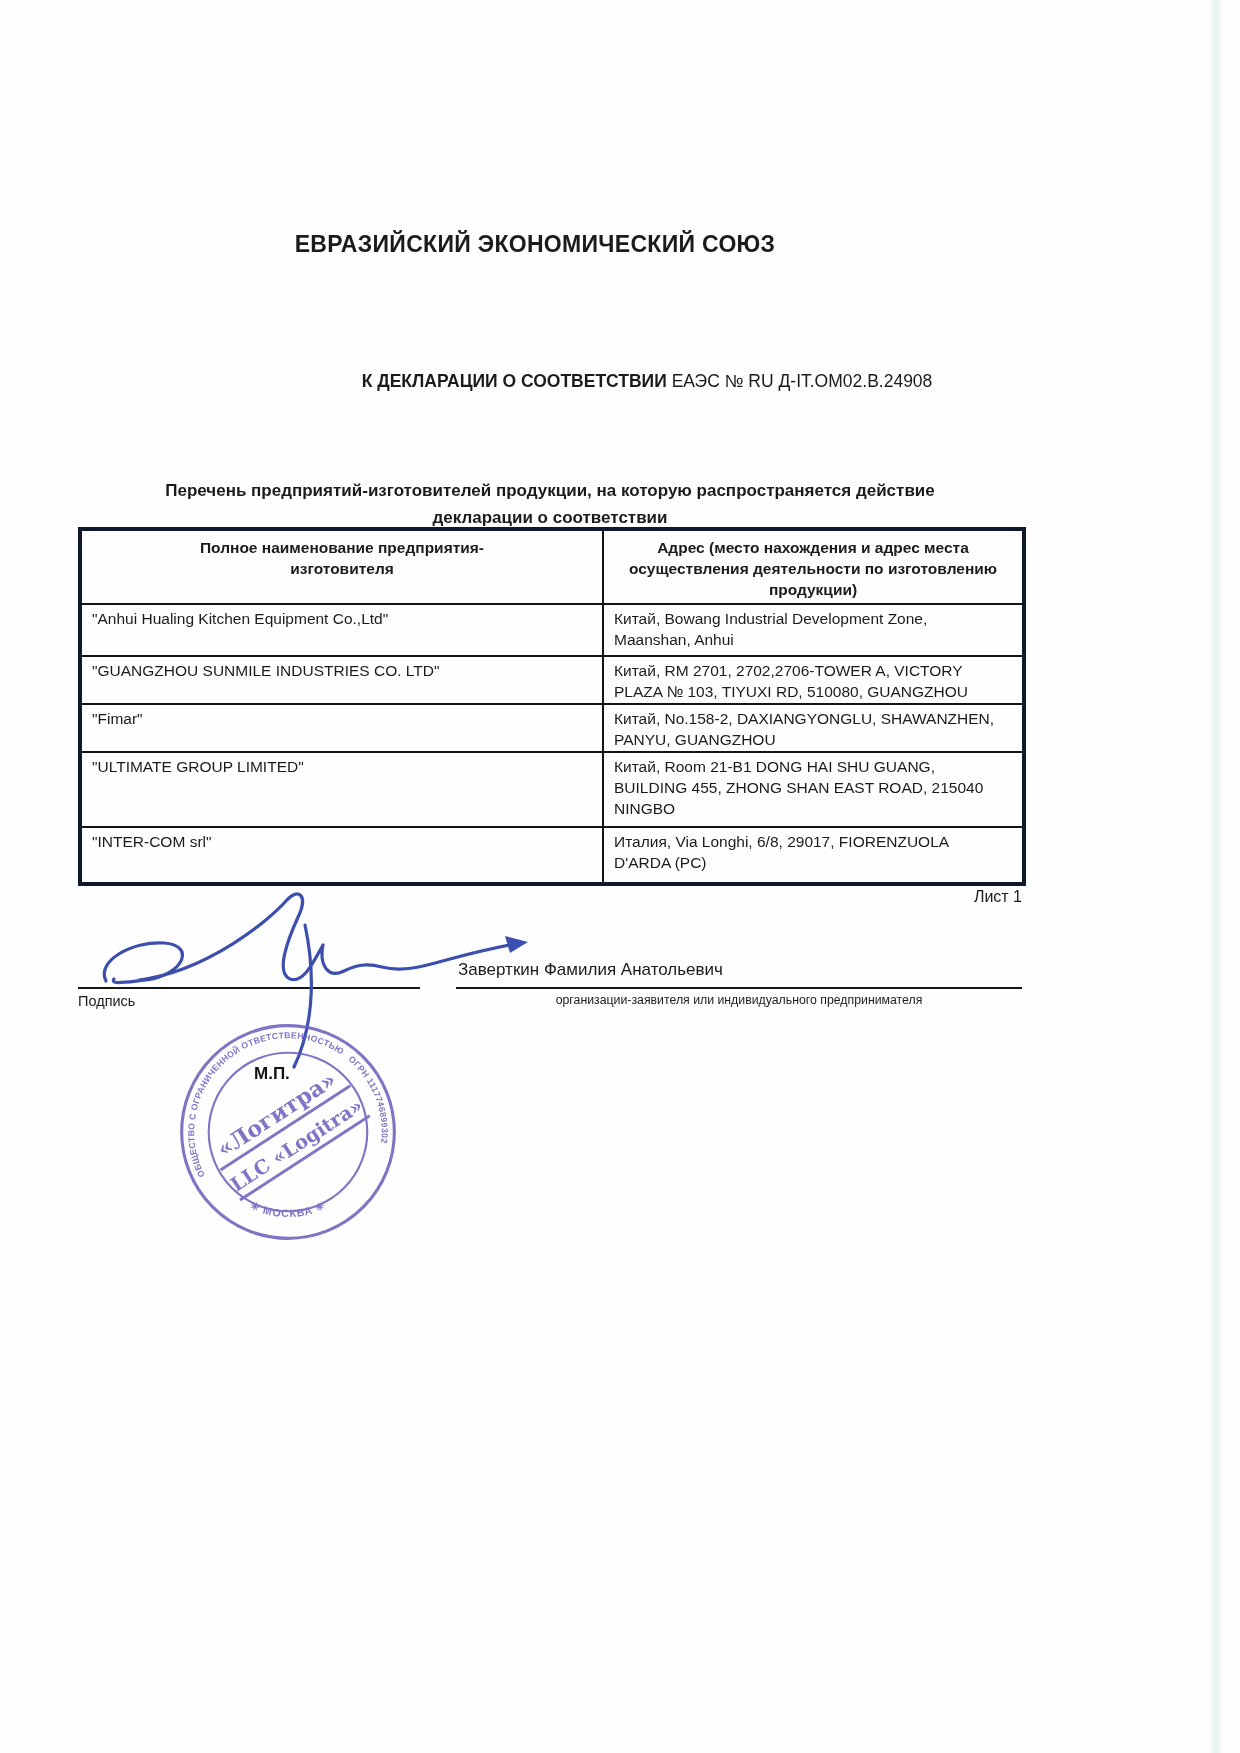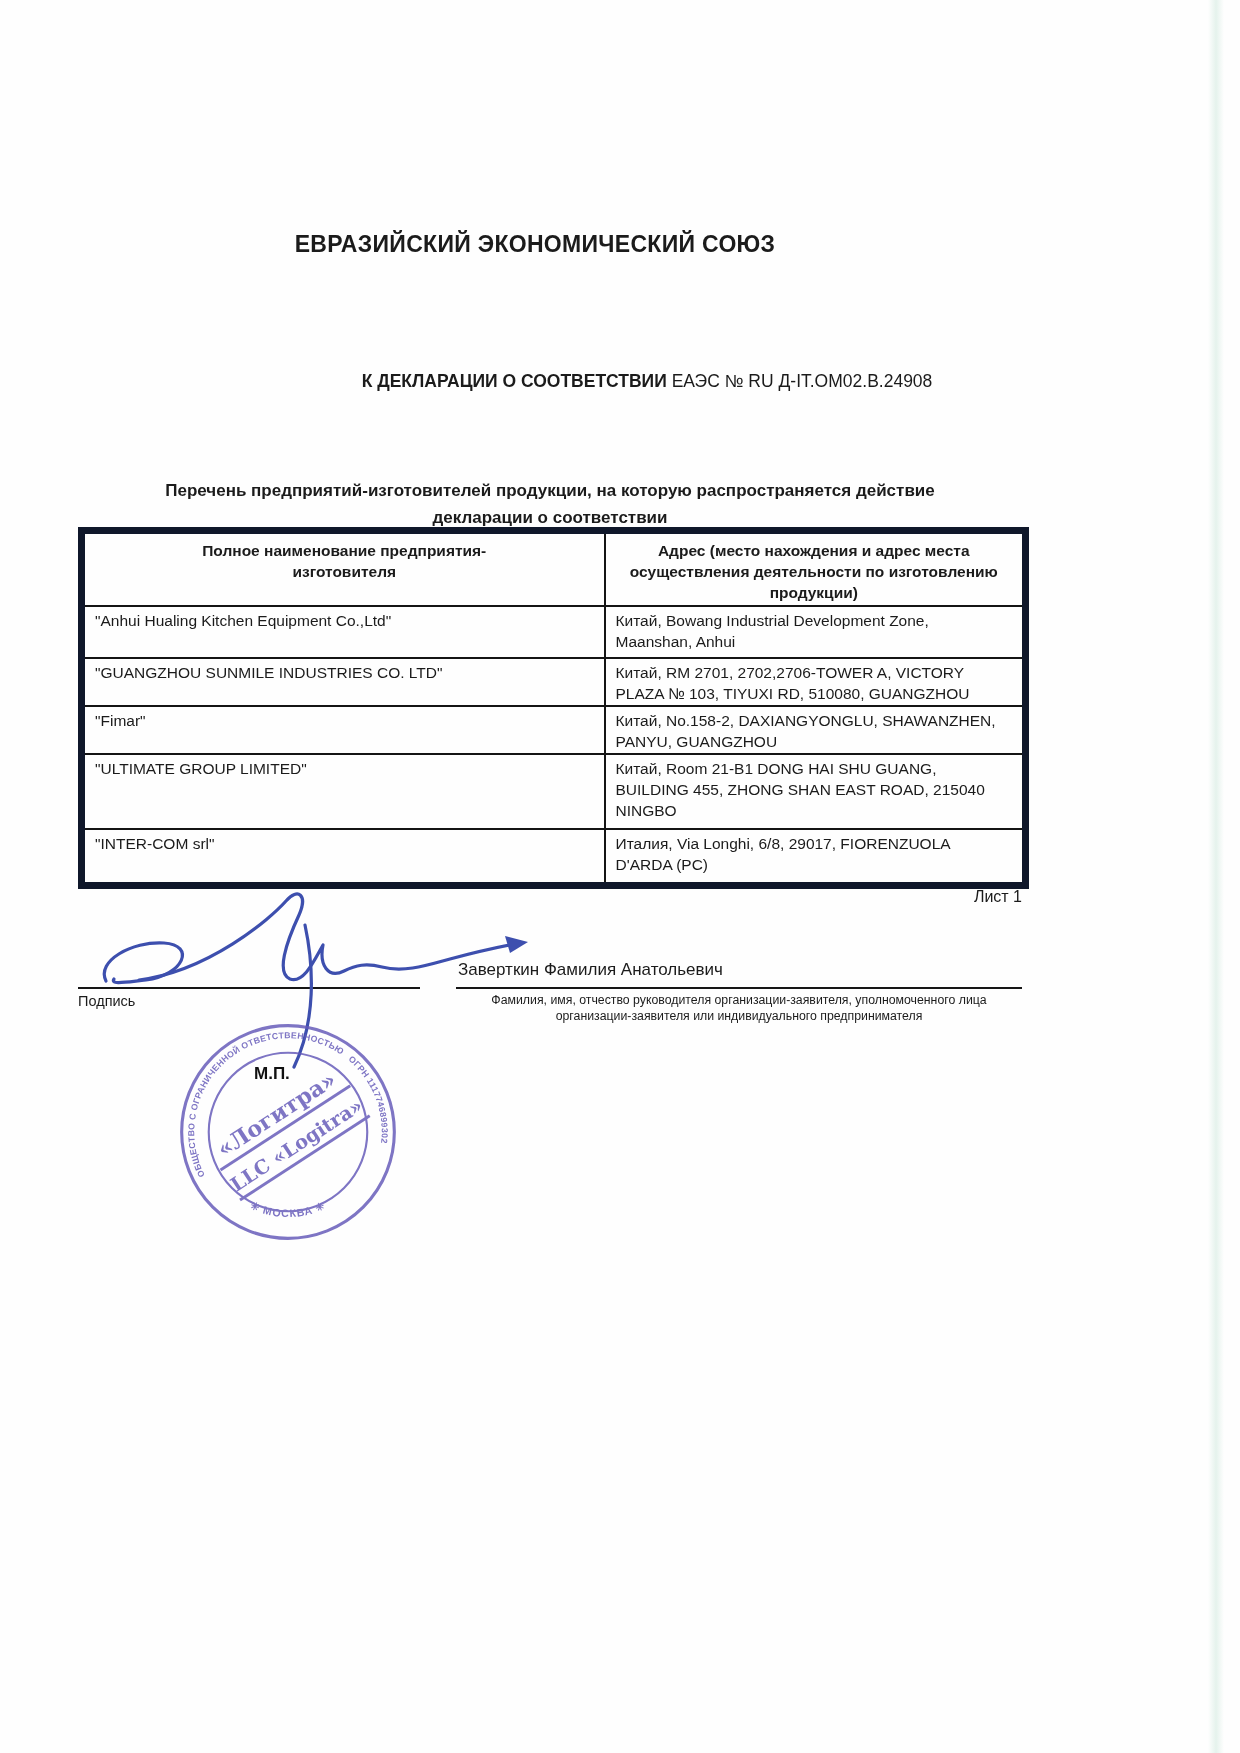--- a/index.html
+++ b/index.html
@@ -41,21 +41,21 @@
   }
 
   table.mfr {
     position:absolute; top:527px; left:0; width:944px;
     border-collapse:collapse; table-layout:fixed;
   }
   table.mfr th, table.mfr td {
     border:2px solid #141414; vertical-align:top;
     font-size:15.5px; line-height:21px;
   }
-  table.mfr { border:7px solid #0f172a; }
+  table.mfr { border:4px solid #0f172a; }
   table.mfr th {
     font-weight:bold; text-align:center; padding:6px 4px 0 4px; white-space:pre-line;
   }
   table.mfr td { padding:3px 8px 0 10px; }
   td.addr { white-space:pre-line; padding-left:12px; }
 
   .sheet-note {
     position:absolute; top:888px; right:0; font-size:16px; text-align:right;
   }
 
@@ -144,21 +144,20 @@
       <svg class="sig-ink" viewBox="0 0 470 200" fill="none" stroke="#3d4fae" stroke-width="3.2" stroke-linecap="round" stroke-linejoin="round">
         <path d="M 22 100 C 12 80, 48 60, 80 62 C 112 64, 100 94, 62 99 C 42 101, 26 104, 30 98"></path>
         <path d="M 55 99 C 125 90, 186 38, 202 20 C 214 6, 224 14, 215 34 C 202 62, 192 92, 206 98 C 220 103, 231 78, 239 64 C 235 84, 244 98, 260 90 C 272 84, 282 82, 298 86 C 320 92, 344 84, 366 78 C 392 71, 414 66, 436 62"></path>
         <path fill="#3d4fae" stroke="none" d="M 421 55 L 444 61 L 426 72 Z"></path>
         <path d="M 221 44 C 230 86, 232 140, 210 186"></path>
       </svg>
 
       <div class="declarant-name">Заверткин Фамилия Анатольевич</div>
       <div class="declarant-line"></div>
       <div class="declarant-caption">
-        <div>Фамилия, имя, отчество руководителя организации-заявителя, уполномоченного лица</div>
         <div>организации-заявителя или индивидуального предпринимателя</div>
       </div>
 
       <div class="mp-mark">М.П.</div>
 
       <svg class="stamp" viewBox="0 0 240 240">
         <defs>
           <path id="arcTop" d="M 36 168.5 A 97 97 0 1 1 204 168.5"></path>
           <path id="arcBottom" d="M 43.8 164 A 88 88 0 0 0 196.2 164"></path>
         </defs>

